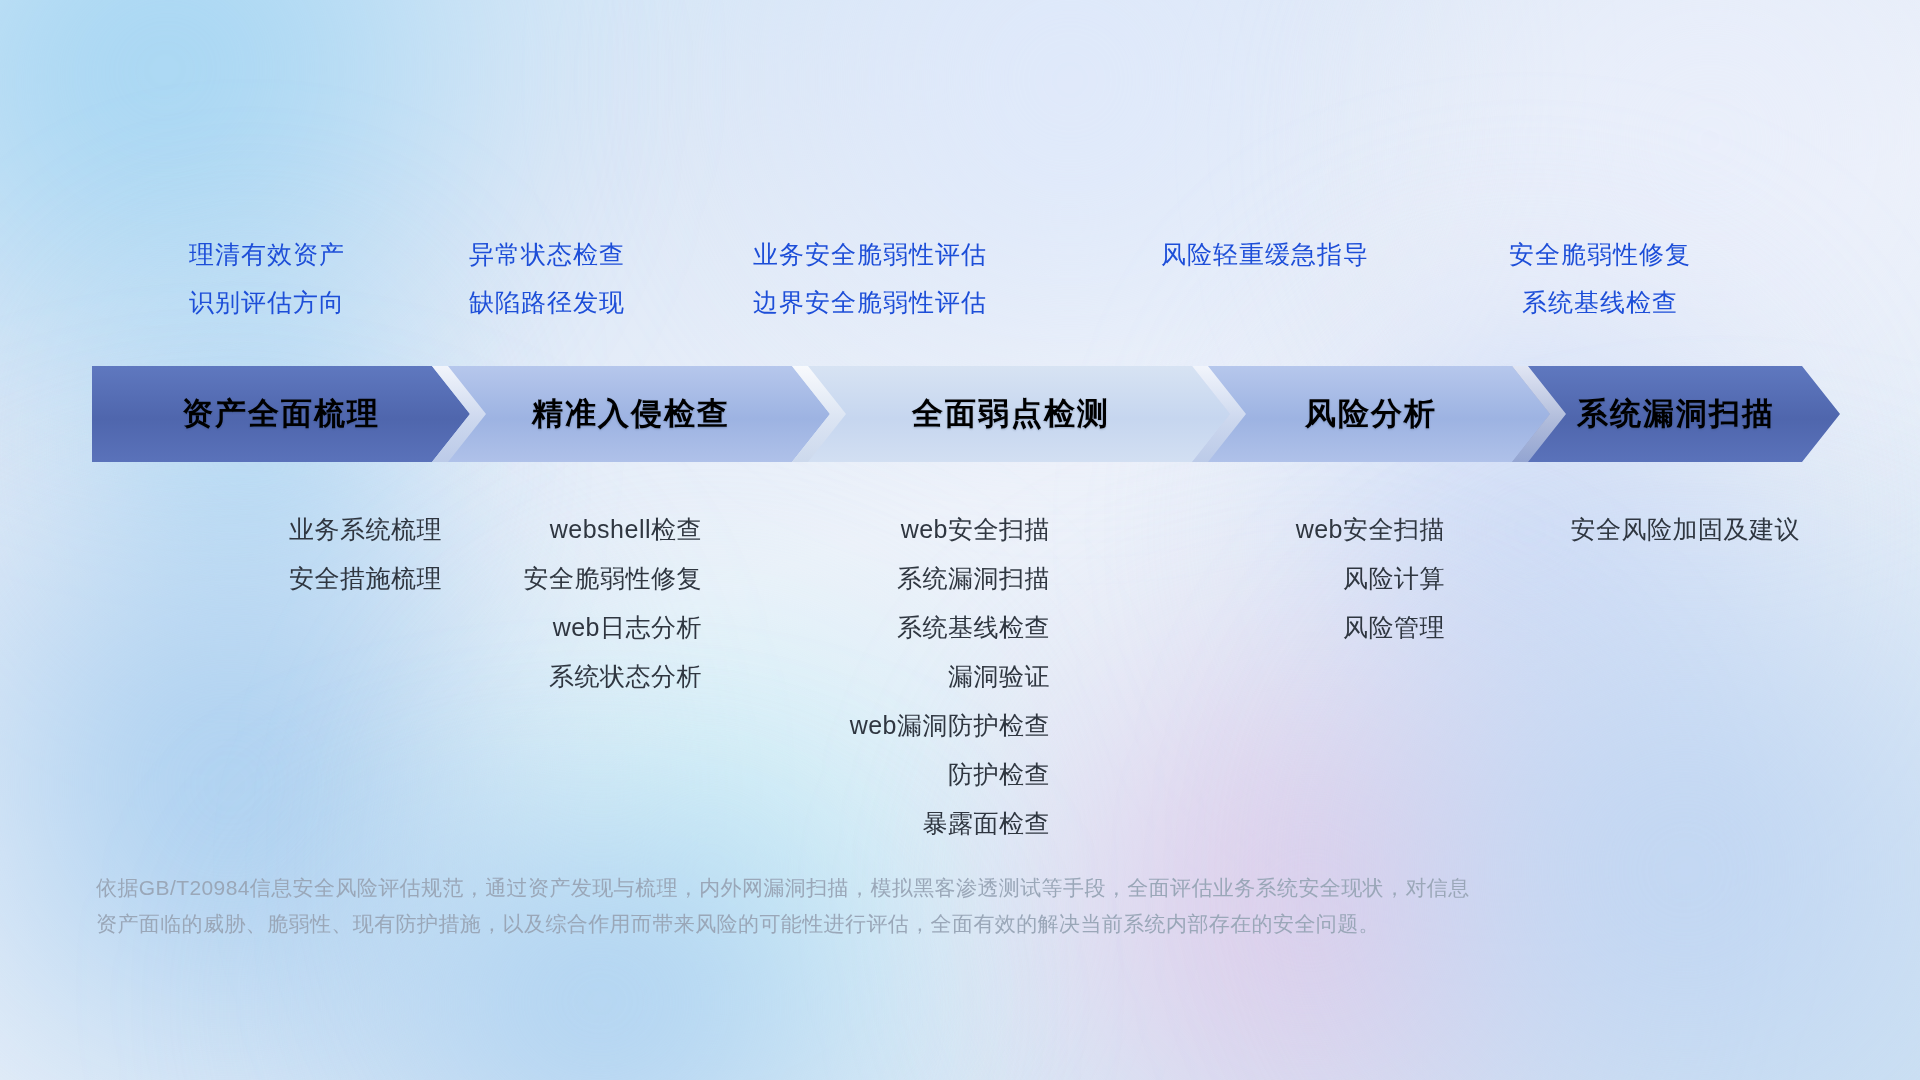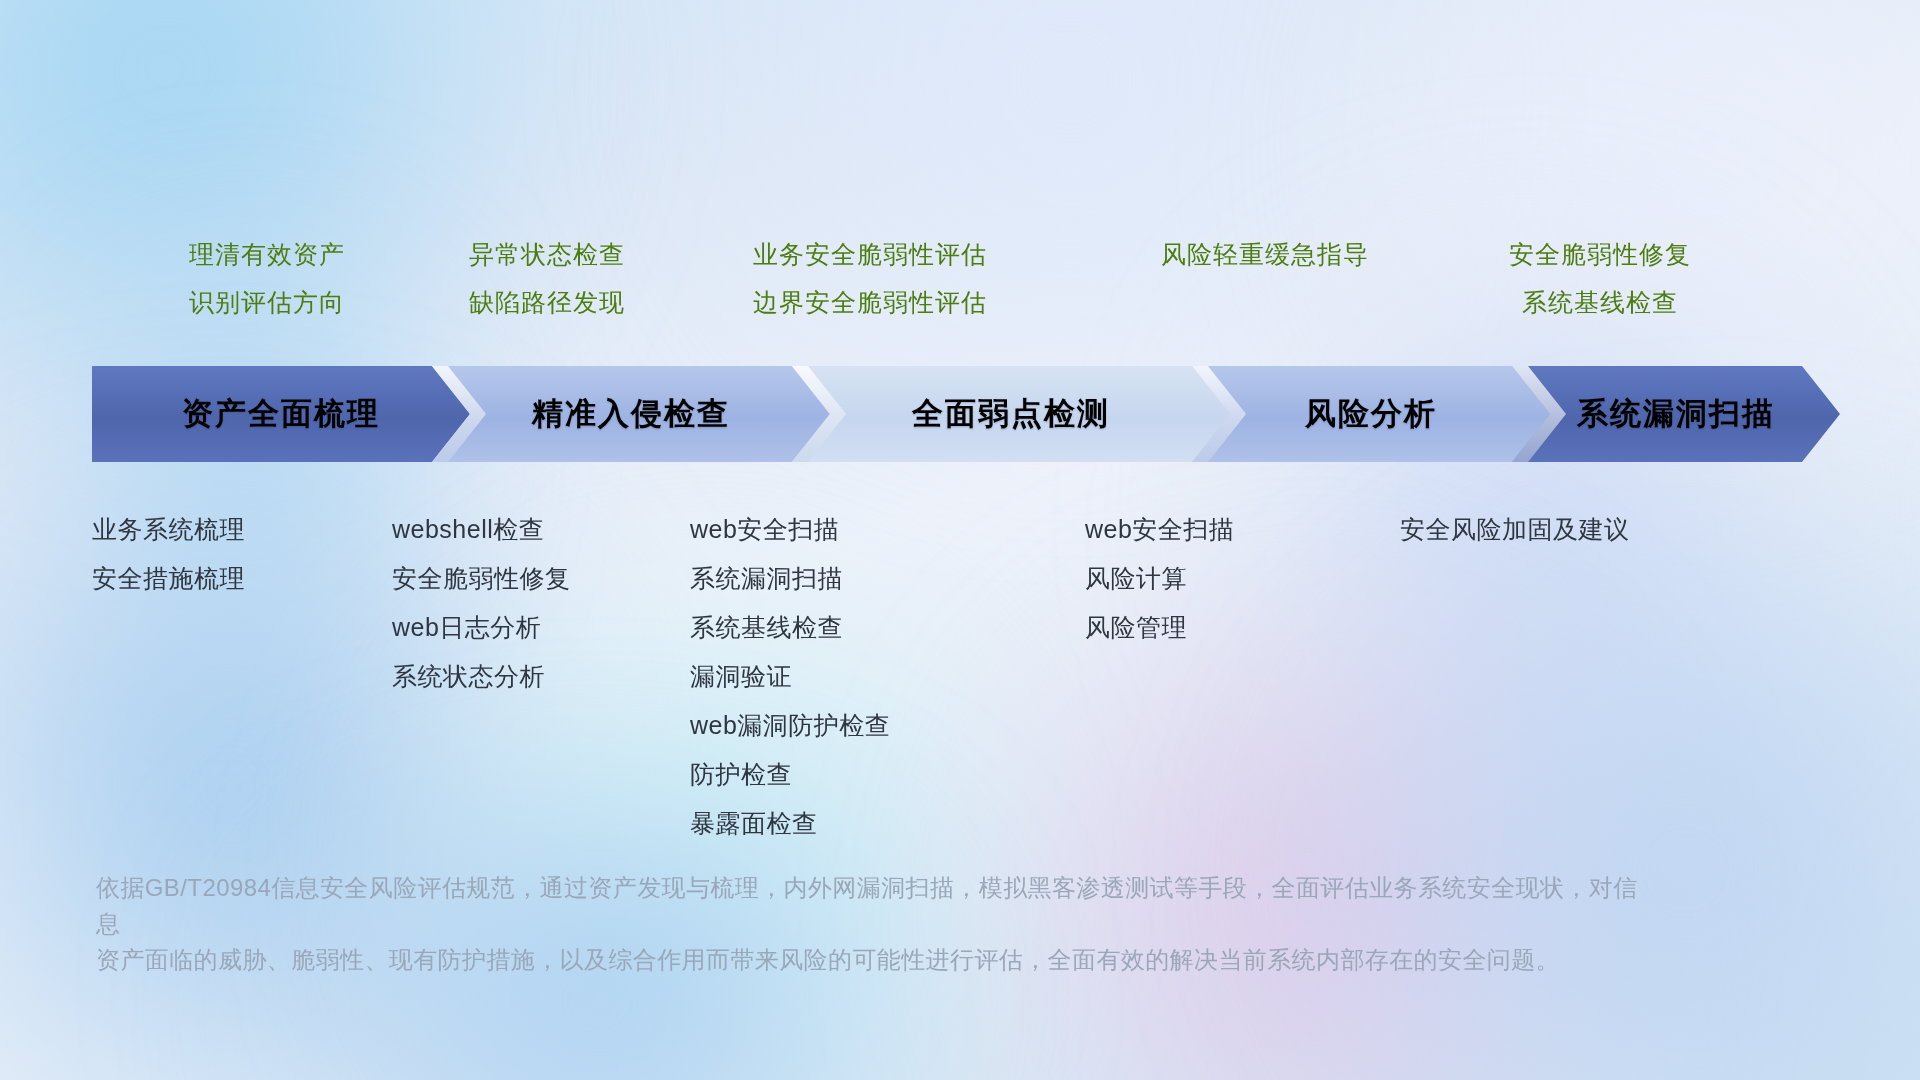--- a/index.html
+++ b/index.html
@@ -35,24 +35,24 @@
   .b8{left:1180px;top:250px;width:700px;height:560px;
       background:radial-gradient(circle at 50% 50%,#cbd9f6 0%,rgba(203,217,246,0) 72%);}
   .b9{left:150px;top:820px;width:900px;height:420px;
       background:radial-gradient(circle at 50% 40%,#a9cdf0 0%,rgba(169,205,240,0) 72%);}
   .b10{left:40px;top:240px;width:420px;height:420px;
       background:radial-gradient(circle at 50% 50%,#a8d6f3 0%,rgba(168,214,243,0) 72%);}
 
   
   #stage{position:absolute;inset:0;}
 
-  .col-top{position:absolute;text-align:center;color:#4d7c0f;
+  .col-top{position:absolute;text-align:center;color:#1d4ed8;
            font-size:25px;line-height:48px;letter-spacing:1px;}
 
-  .col-bottom{position:absolute;text-align:left;color:#2f3640;
+  .col-bottom{position:absolute;text-align:right;color:#2f3640;
               font-size:25px;line-height:49px;letter-spacing:.5px;}
 
   
   #band{position:absolute;left:92px;top:366px;width:1748px;height:92px;}
   .chev{position:absolute;top:0;height:96px;display:flex;align-items:center;}
   .chev .inner{
     position:absolute;inset:0;
     box-shadow:0 2px 5px rgba(60,80,120,.28);
   }
   .chev .label{
@@ -72,21 +72,21 @@
 
   .chev-edge{
     position:absolute;top:0;height:96px;width:54px;z-index:2;pointer-events:none;
     background:linear-gradient(180deg,rgba(255,255,255,.85),rgba(200,212,232,.55));
     clip-path:polygon(0 0,16px 0,54px 50%,16px 100%,0 100%,38px 50%);
     opacity:.95;
   }
 
   
   #footer{position:absolute;left:96px;top:870px;width:1560px;
-          color:#9aa7b8;font-size:24px;line-height:36px;letter-spacing:.4px;}
+          color:#9aa7b8;font-size:21px;line-height:36px;letter-spacing:.4px;}
 </style>
 </head>
 <body>
 
 <div id="bg">
   <div class="base"></div>
   <div class="blob b2"></div>
   <div class="blob b3"></div>
   <div class="blob b8"></div>
   <div class="blob b1"></div>

